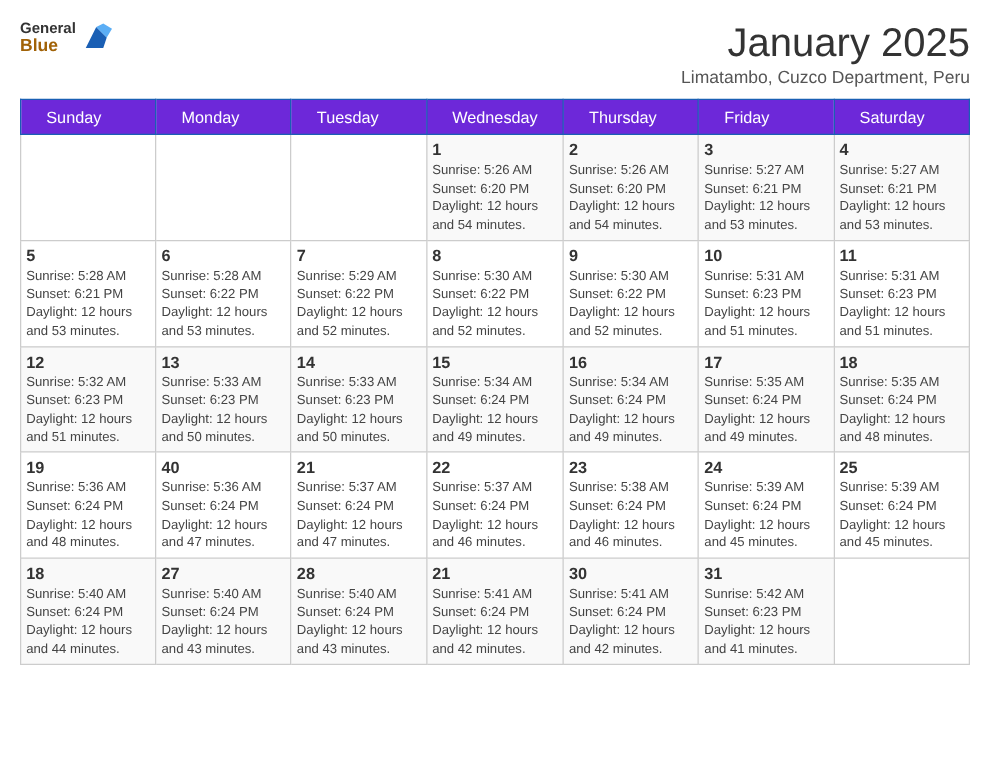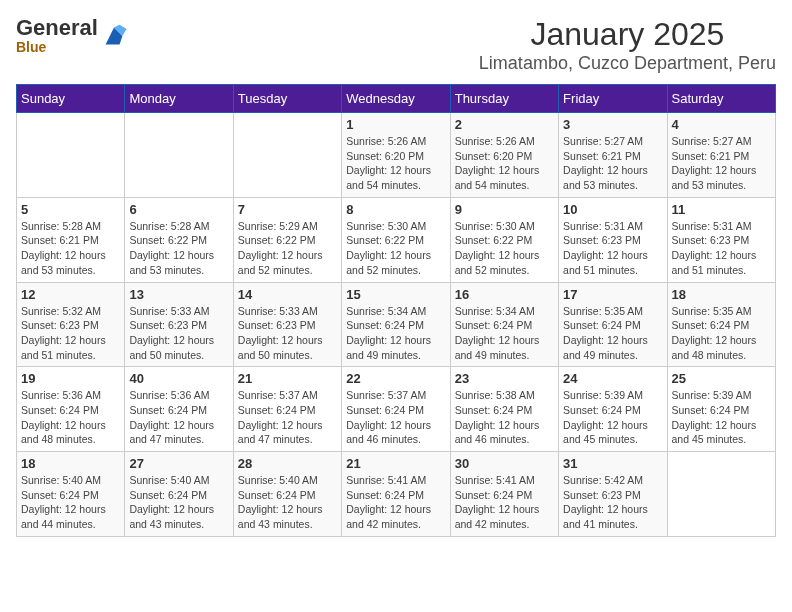--- a/index.html
+++ b/index.html
@@ -19,55 +19,55 @@
     .logo {
       display: flex;
       align-items: center;
     }
     .logo-text {
       display: flex;
       flex-direction: column;
       line-height: 1.1;
     }
     .logo-general {
-      font-size: 22px;
+      font-size: 12px;
       font-weight: bold;
       color: #333;
     }
     .logo-blue {
       font-size: 14px;
       font-weight: bold;
       color: #a16207;
     }
     .logo-icon {
       width: 28px;
       height: 28px;
       margin-left: 2px;
     }
     .title-section {
-      text-align: center;
+      text-align: right;
     }
     .calendar-title {
       font-size: 32px;
       font-weight: normal;
       color: #333;
     }
     .calendar-subtitle {
-      font-size: 18px;
+      font-size: 14px;
       color: #555;
     }
     table {
       width: 100%;
       border-collapse: collapse;
       font-size: 11px;
     }
     thead th {
-      background-color: #4c1d95;
+      background-color: #6d28d9;
       color: #fff;
-      padding: 6px 4px;
+      padding: 6px 20px;
       text-align: left;
       font-size: 13px;
       font-weight: normal;
       border: 1px solid #1a5fb4;
     }
     tbody td {
       border: 1px solid #ccc;
       vertical-align: top;
       padding: 4px;
       height: 80px;

